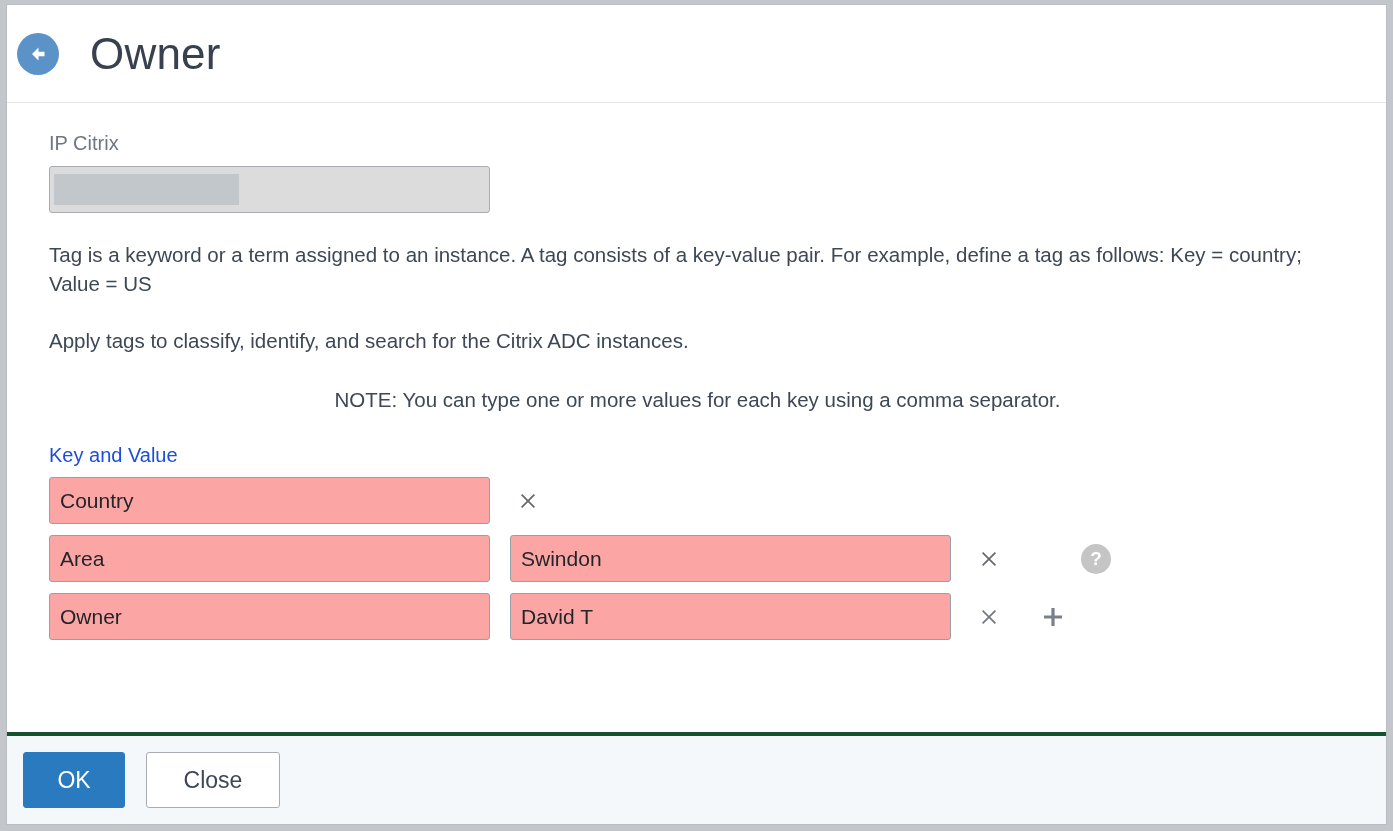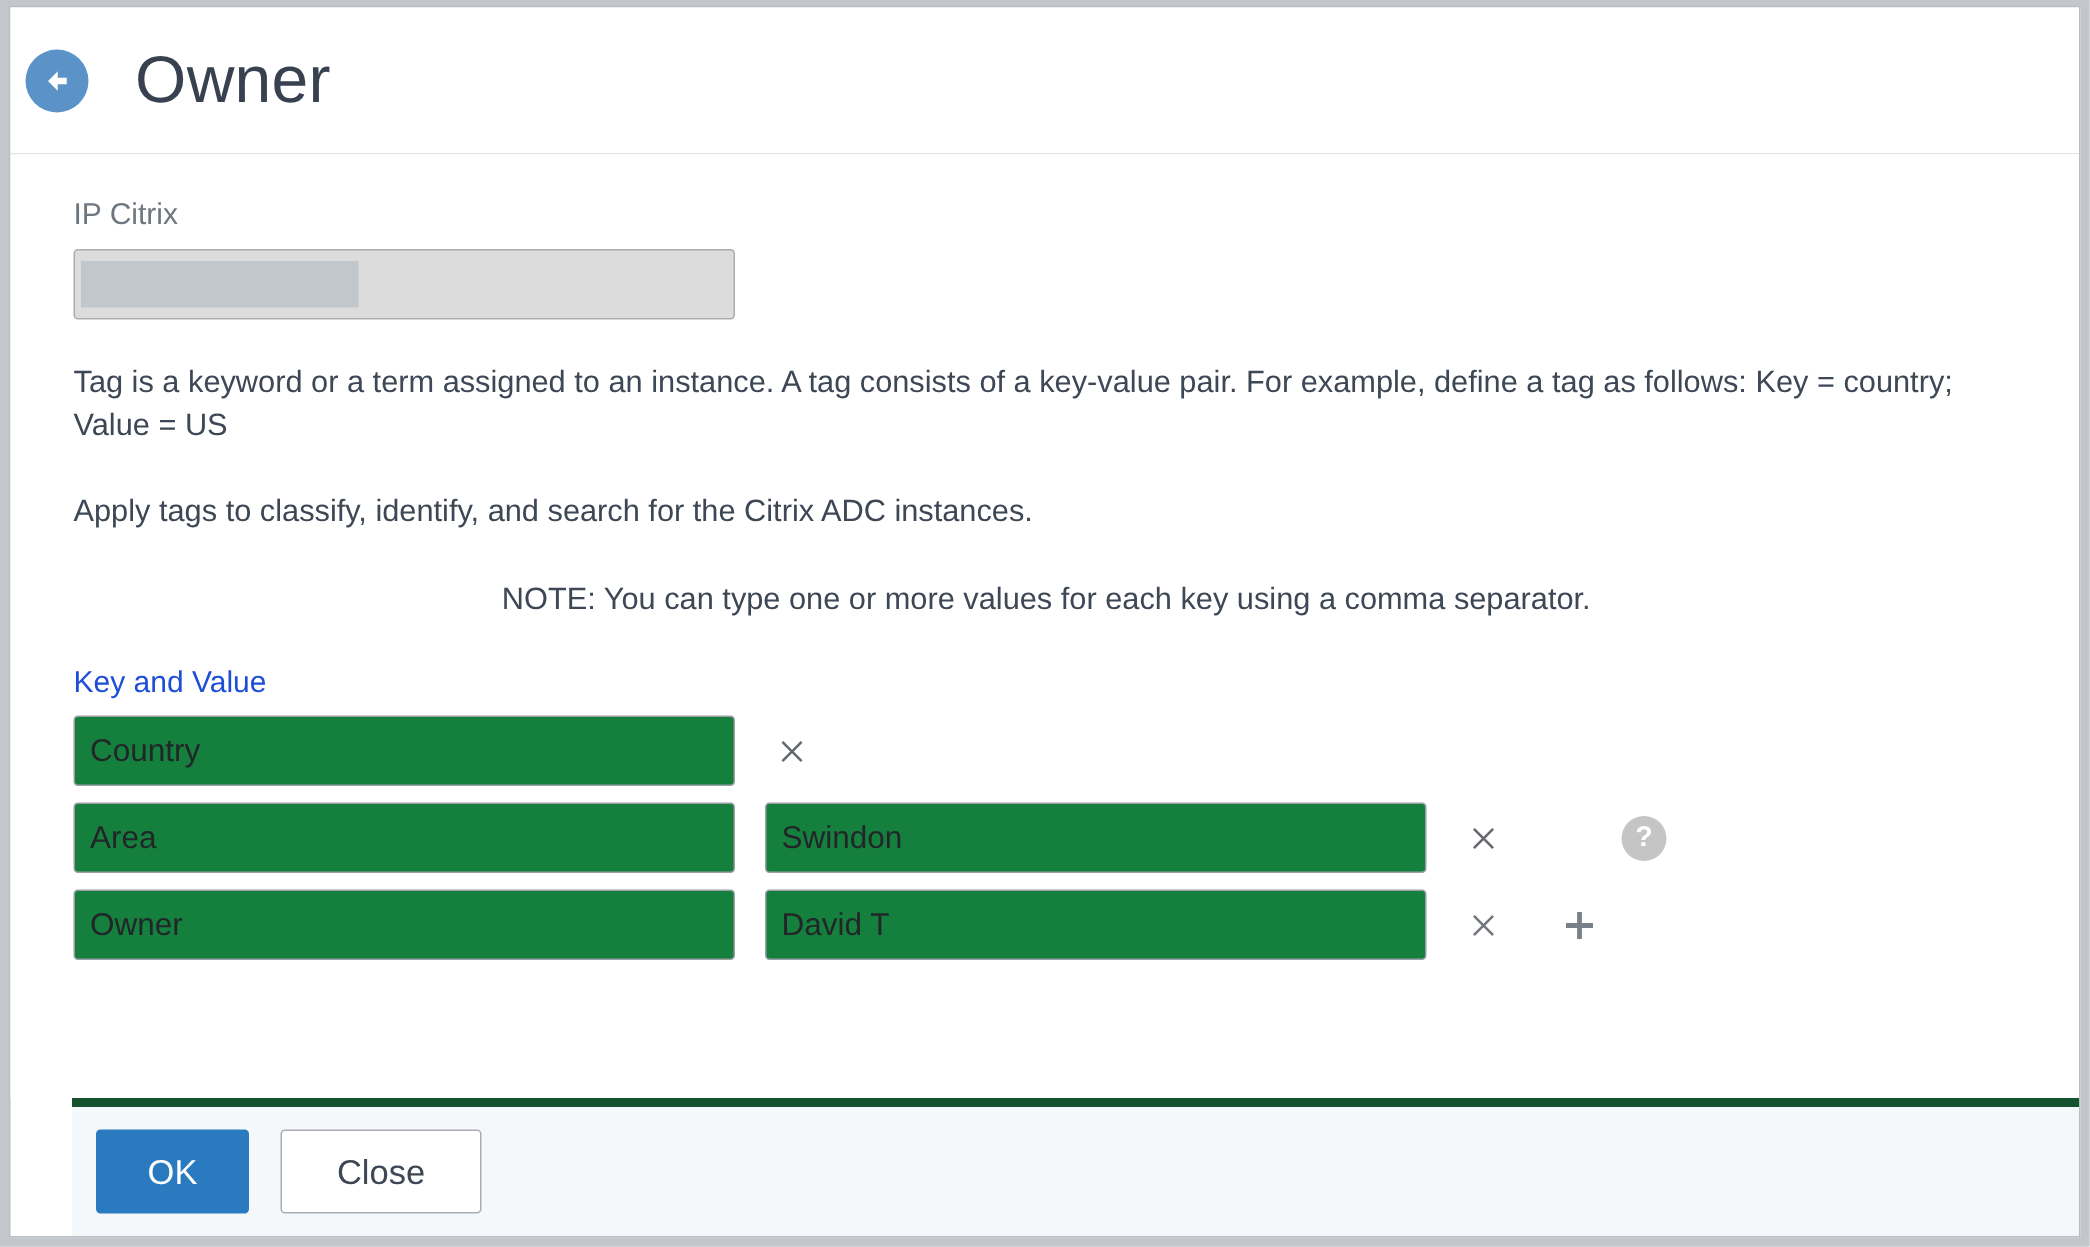--- a/index.html
+++ b/index.html
@@ -114,21 +114,21 @@
   .kv-row {
     display: flex;
     align-items: center;
     margin-bottom: 11px;
   }
   .kv-input {
     height: 47px;
     box-sizing: border-box;
     border: 1px solid #9a9fa5;
     border-radius: 3px;
-    background: #15803d;
+    background: #fca5a5;
     font-family: "Liberation Sans", sans-serif;
     font-size: 21px;
     color: #222629;
     padding: 0 10px;
     outline: none;
   }
   .kv-key { width: 441px; }
   .kv-value { width: 441px; margin-left: 20px; }
 
   .icon-x {
@@ -167,26 +167,25 @@
     flex: 0 0 30px;
     line-height: 1;
   }
   .icon-spacer-help { width: 30px; margin-left: 74px; flex: 0 0 30px; }
 
   
   .footer {
     flex: 0 0 92px;
     height: 92px;
     background: #f4f8fb;
-    border-top: 6px solid #14532d;
+    border-top: 4px solid #14532d;
     display: flex;
     align-items: center;
     padding-left: 16px;
     box-sizing: border-box;
-    margin-left: 41px;
   }
   .btn {
     font-family: "Liberation Sans", sans-serif;
     font-size: 23px;
     height: 56px;
     border-radius: 3px;
     cursor: pointer;
     box-sizing: border-box;
     display: flex;
     align-items: center;

